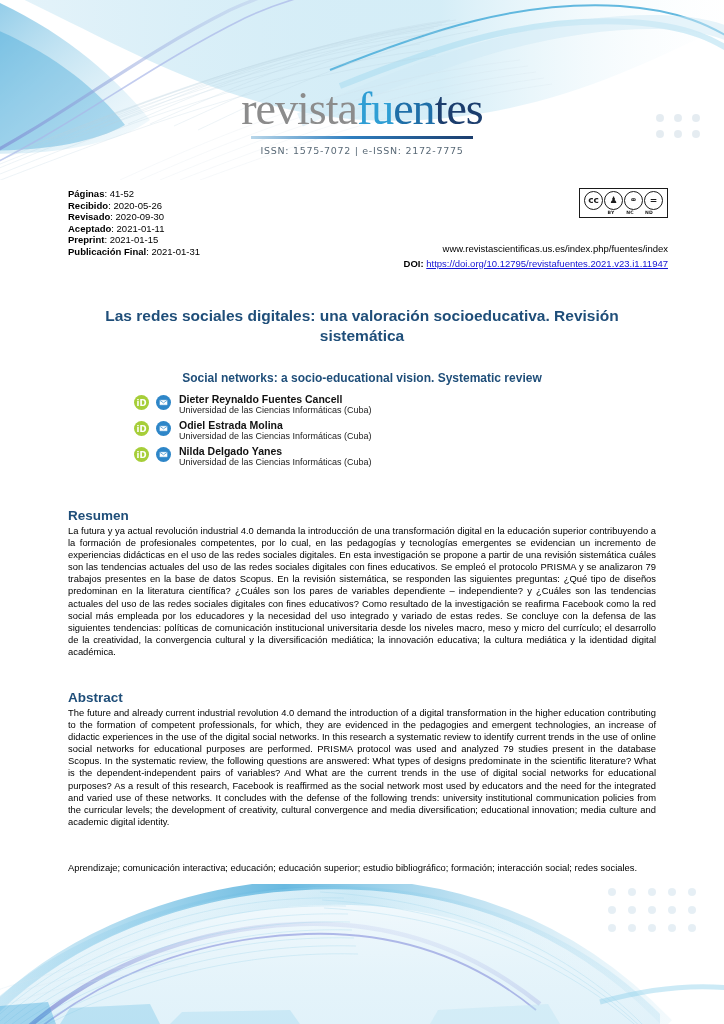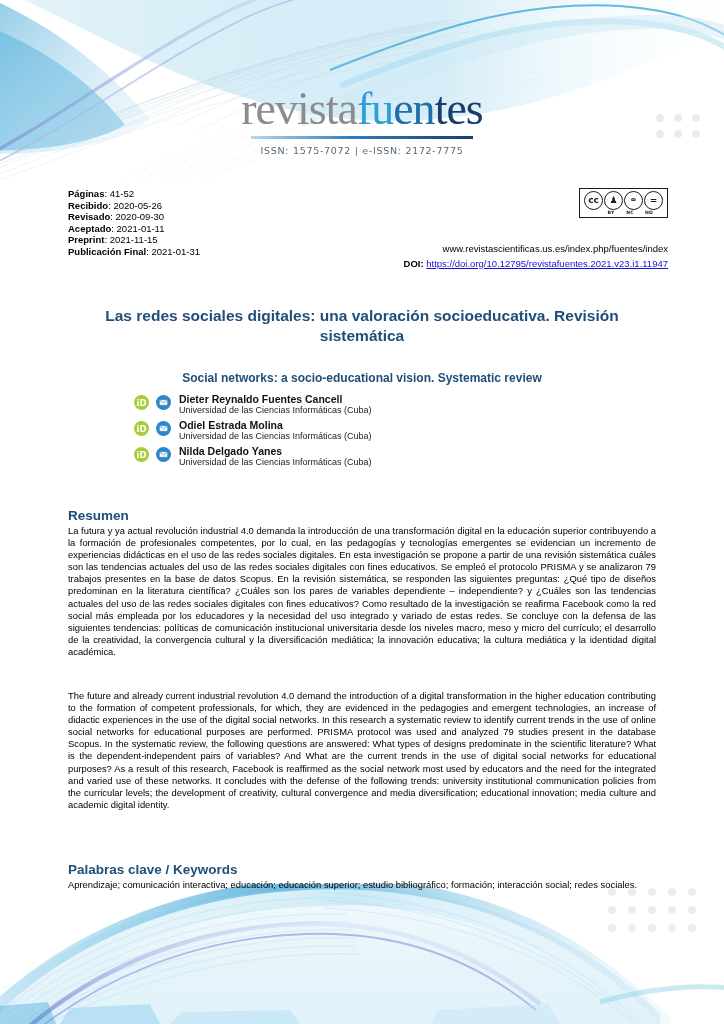--- a/index.html
+++ b/index.html
@@ -302,21 +302,21 @@
   <div class="logo-issn">ISSN: 1575-7072 | e-ISSN: 2172-7775</div>
 </div>
 
 <div class="meta-row">
 
   <div class="meta-left">
     <div><b>Páginas</b>: <span>41-52</span></div>
     <div><b>Recibido</b>: <span>2020-05-26</span></div>
     <div><b>Revisado</b>: <span>2020-09-30</span></div>
     <div><b>Aceptado</b>: <span>2021-01-11</span></div>
-    <div><b>Preprint</b>: <span>2021-11-15</span></div>
+    <div><b>Preprint</b>: <span>2021-01-15</span></div>
     <div><b>Publicación Final</b>: <span>2021-01-31</span></div>
   </div>
 
   <div class="meta-right">
     <div class="cc-badge">
       <div class="cc-row">
         <span class="cc-circ">cc</span>
         <span class="cc-circ">♟</span>
         <span class="cc-circ">⚭</span>
         <span class="cc-circ">=</span>
@@ -384,25 +384,25 @@
   </div>
 
 </div>
 
 <div class="section sec-resumen">
   <h3 class="sec-head">Resumen</h3>
   <p class="sec-body">La futura y ya actual revolución industrial 4.0 demanda la introducción de una transformación digital en la educación superior contribuyendo a la formación de profesionales competentes, por lo cual, en las pedagogías y tecnologías emergentes se evidencian un incremento de experiencias didácticas en el uso de las redes sociales digitales. En esta investigación se propone a partir de una revisión sistemática cuáles son las tendencias actuales del uso de las redes sociales digitales con fines educativos. Se empleó el protocolo PRISMA y se analizaron 79 trabajos presentes en la base de datos Scopus. En la revisión sistemática, se responden las siguientes preguntas: ¿Qué tipo de diseños predominan en la literatura científica? ¿Cuáles son los pares de variables dependiente – independiente? y ¿Cuáles son las tendencias actuales del uso de las redes sociales digitales con fines educativos? Como resultado de la investigación se reafirma Facebook como la red social más empleada por los educadores y la necesidad del uso integrado y variado de estas redes. Se concluye con la defensa de las siguientes tendencias: políticas de comunicación institucional universitaria desde los niveles macro, meso y micro del currículo; el desarrollo de la creatividad, la convergencia cultural y la  diversificación mediática; la innovación educativa; la cultura mediática y la identidad digital académica.</p>
 </div>
 
 <div class="section sec-abstract">
+  <h3 class="sec-head">Abstract</h3>
   <p class="sec-body">The future and already current industrial revolution 4.0 demand the introduction of a digital transformation in the higher education contributing to the formation of competent professionals, for which, they are evidenced in the pedagogies and emergent technologies, an increase of didactic experiences in the use of the digital social networks. In this research a systematic review to identify current trends in the use of online social networks for educational purposes are performed. PRISMA protocol was used and analyzed 79 studies present in the database Scopus. In the systematic review, the following questions are answered: What types of designs predominate in the scientific literature? What is the dependent-independent pairs of variables? And What are the current trends in the use of digital social networks for educational purposes? As a result of this research, Facebook is reaffirmed as the social network most used by educators and the need for the integrated and varied use of these networks. It concludes with the defense of the following trends: university institutional communication policies from the curricular levels; the development of creativity, cultural convergence and media diversification; educational innovation; media culture and academic digital identity.</p>
 </div>
 
 <div class="section sec-keywords">
-  <h3 class="sec-head">Palabras clave / Keywords</h3>
   <p class="kw-body">Aprendizaje; comunicación interactiva; educación; educación superior; estudio bibliográfico; formación; interacción social; redes sociales.</p>
 </div>
 
 <div class="footer-art">
   <svg width="724" height="140" viewBox="0 0 724 140" xmlns="http://www.w3.org/2000/svg">
     <defs>
       <linearGradient id="fg1" x1="0" y1="0" x2="1" y2="0">
         <stop offset="0%" stop-color="#4fb3e0" stop-opacity="0.15"></stop>
         <stop offset="45%" stop-color="#2f9ed4" stop-opacity="0.8"></stop>
         <stop offset="100%" stop-color="#bfe3f2" stop-opacity="0.2"></stop>

